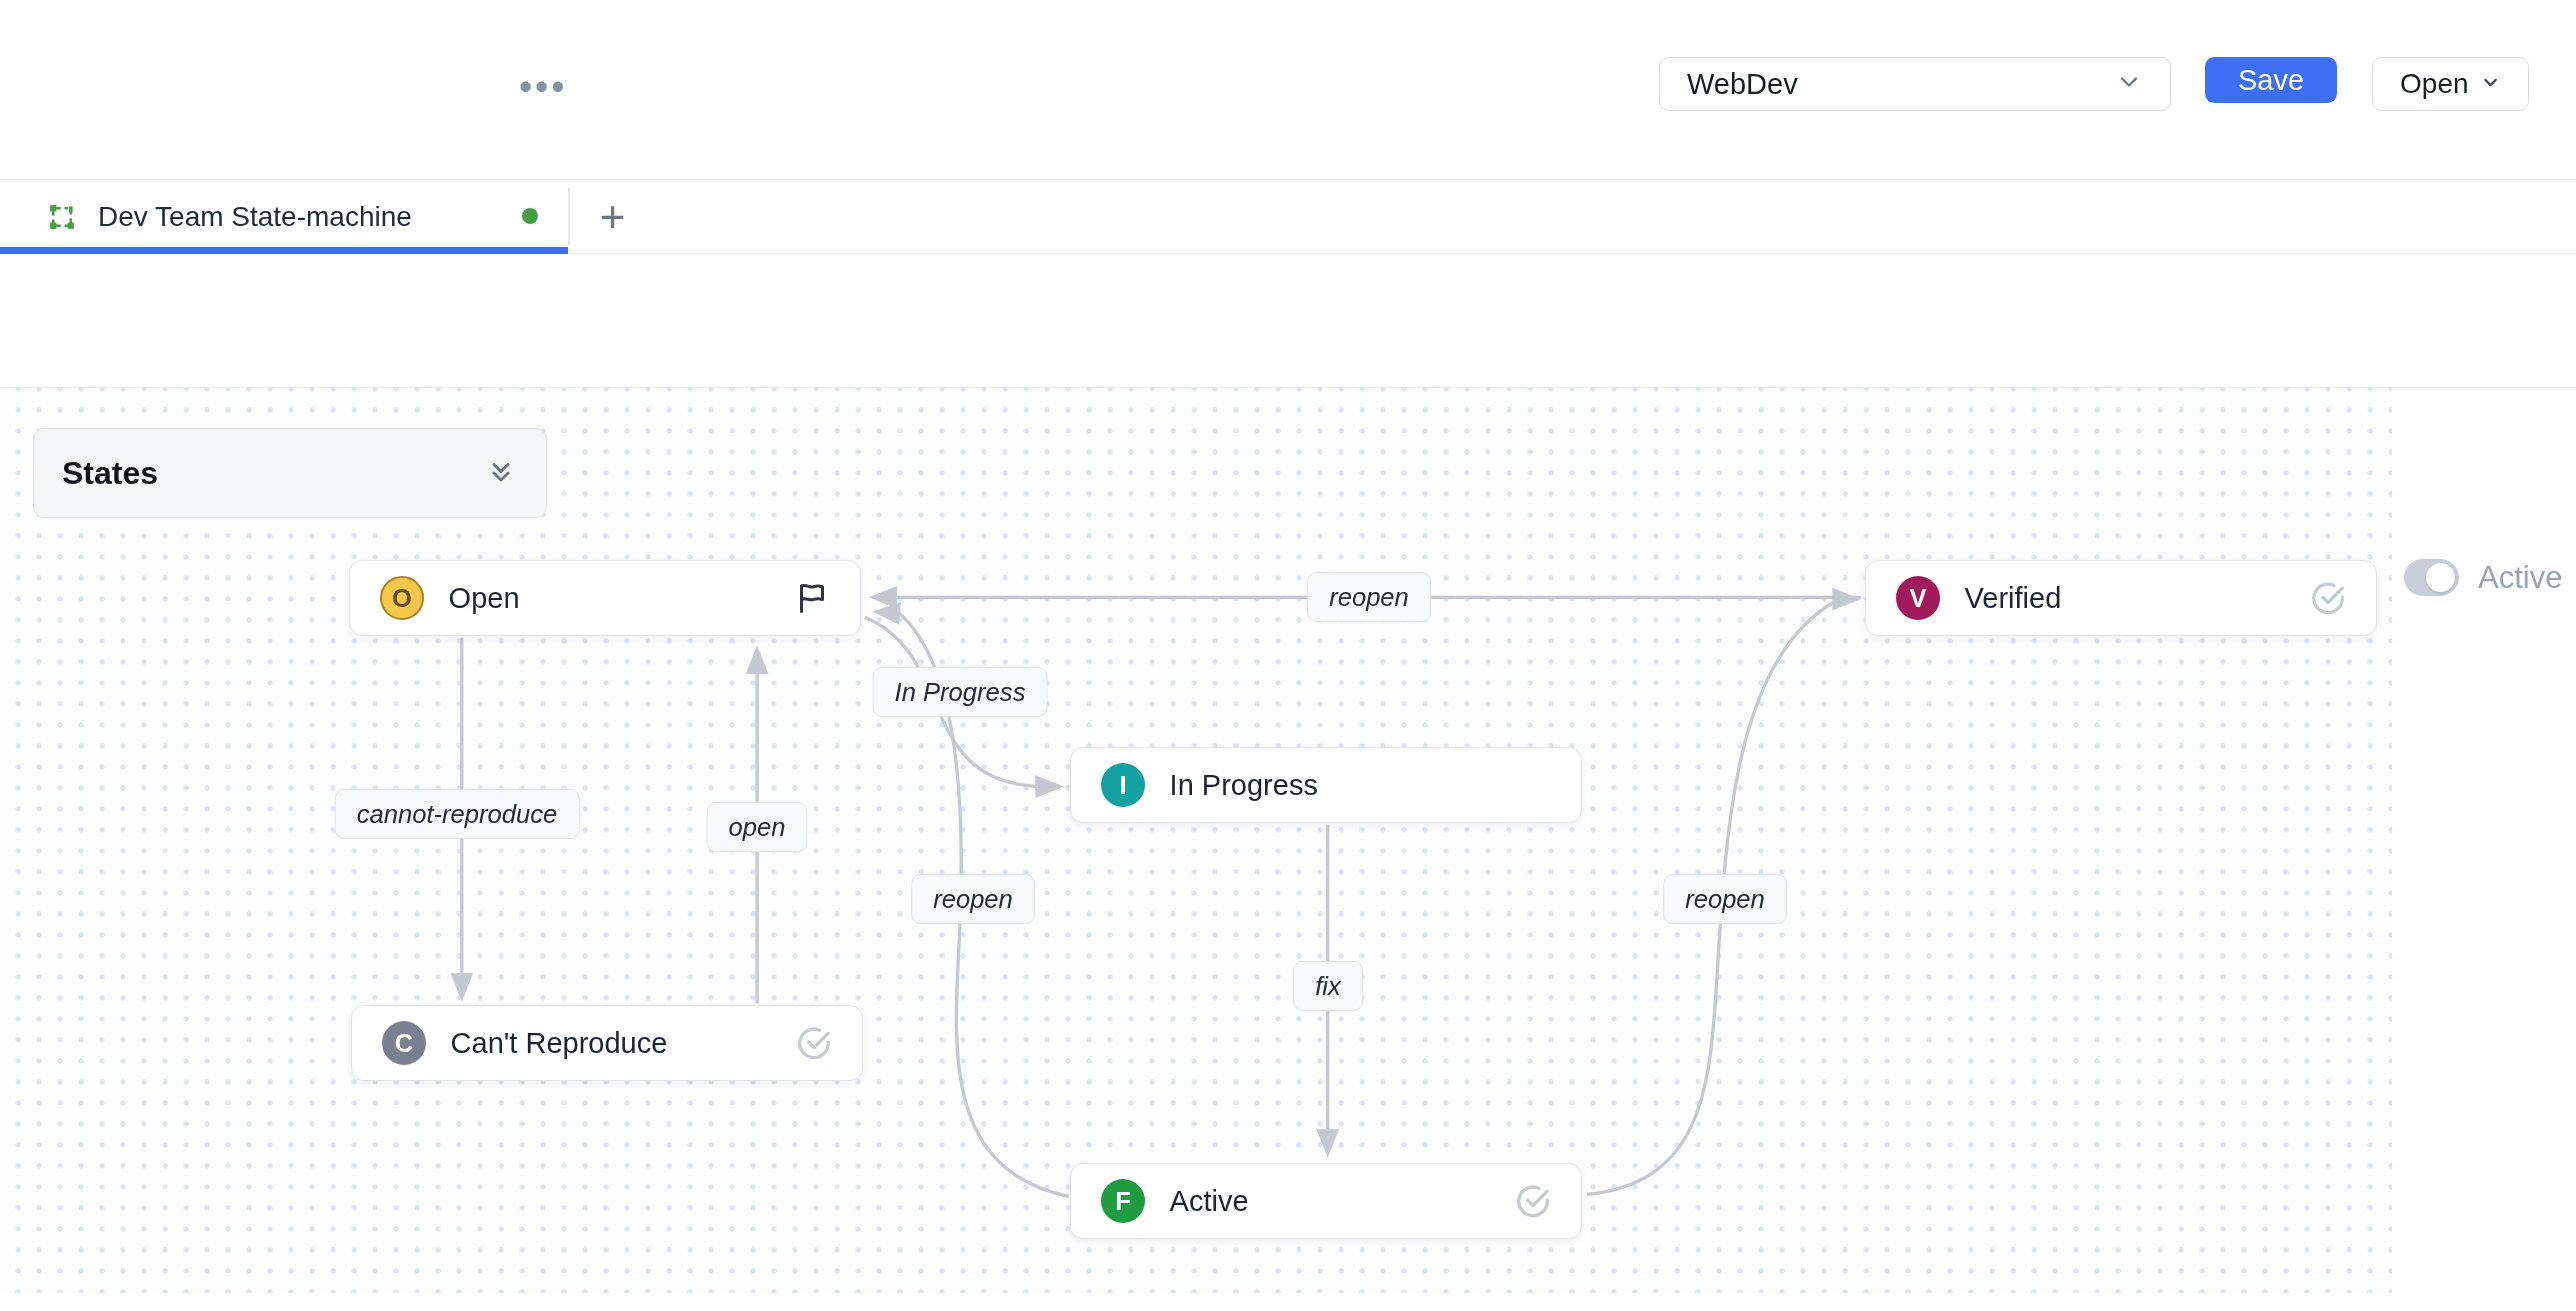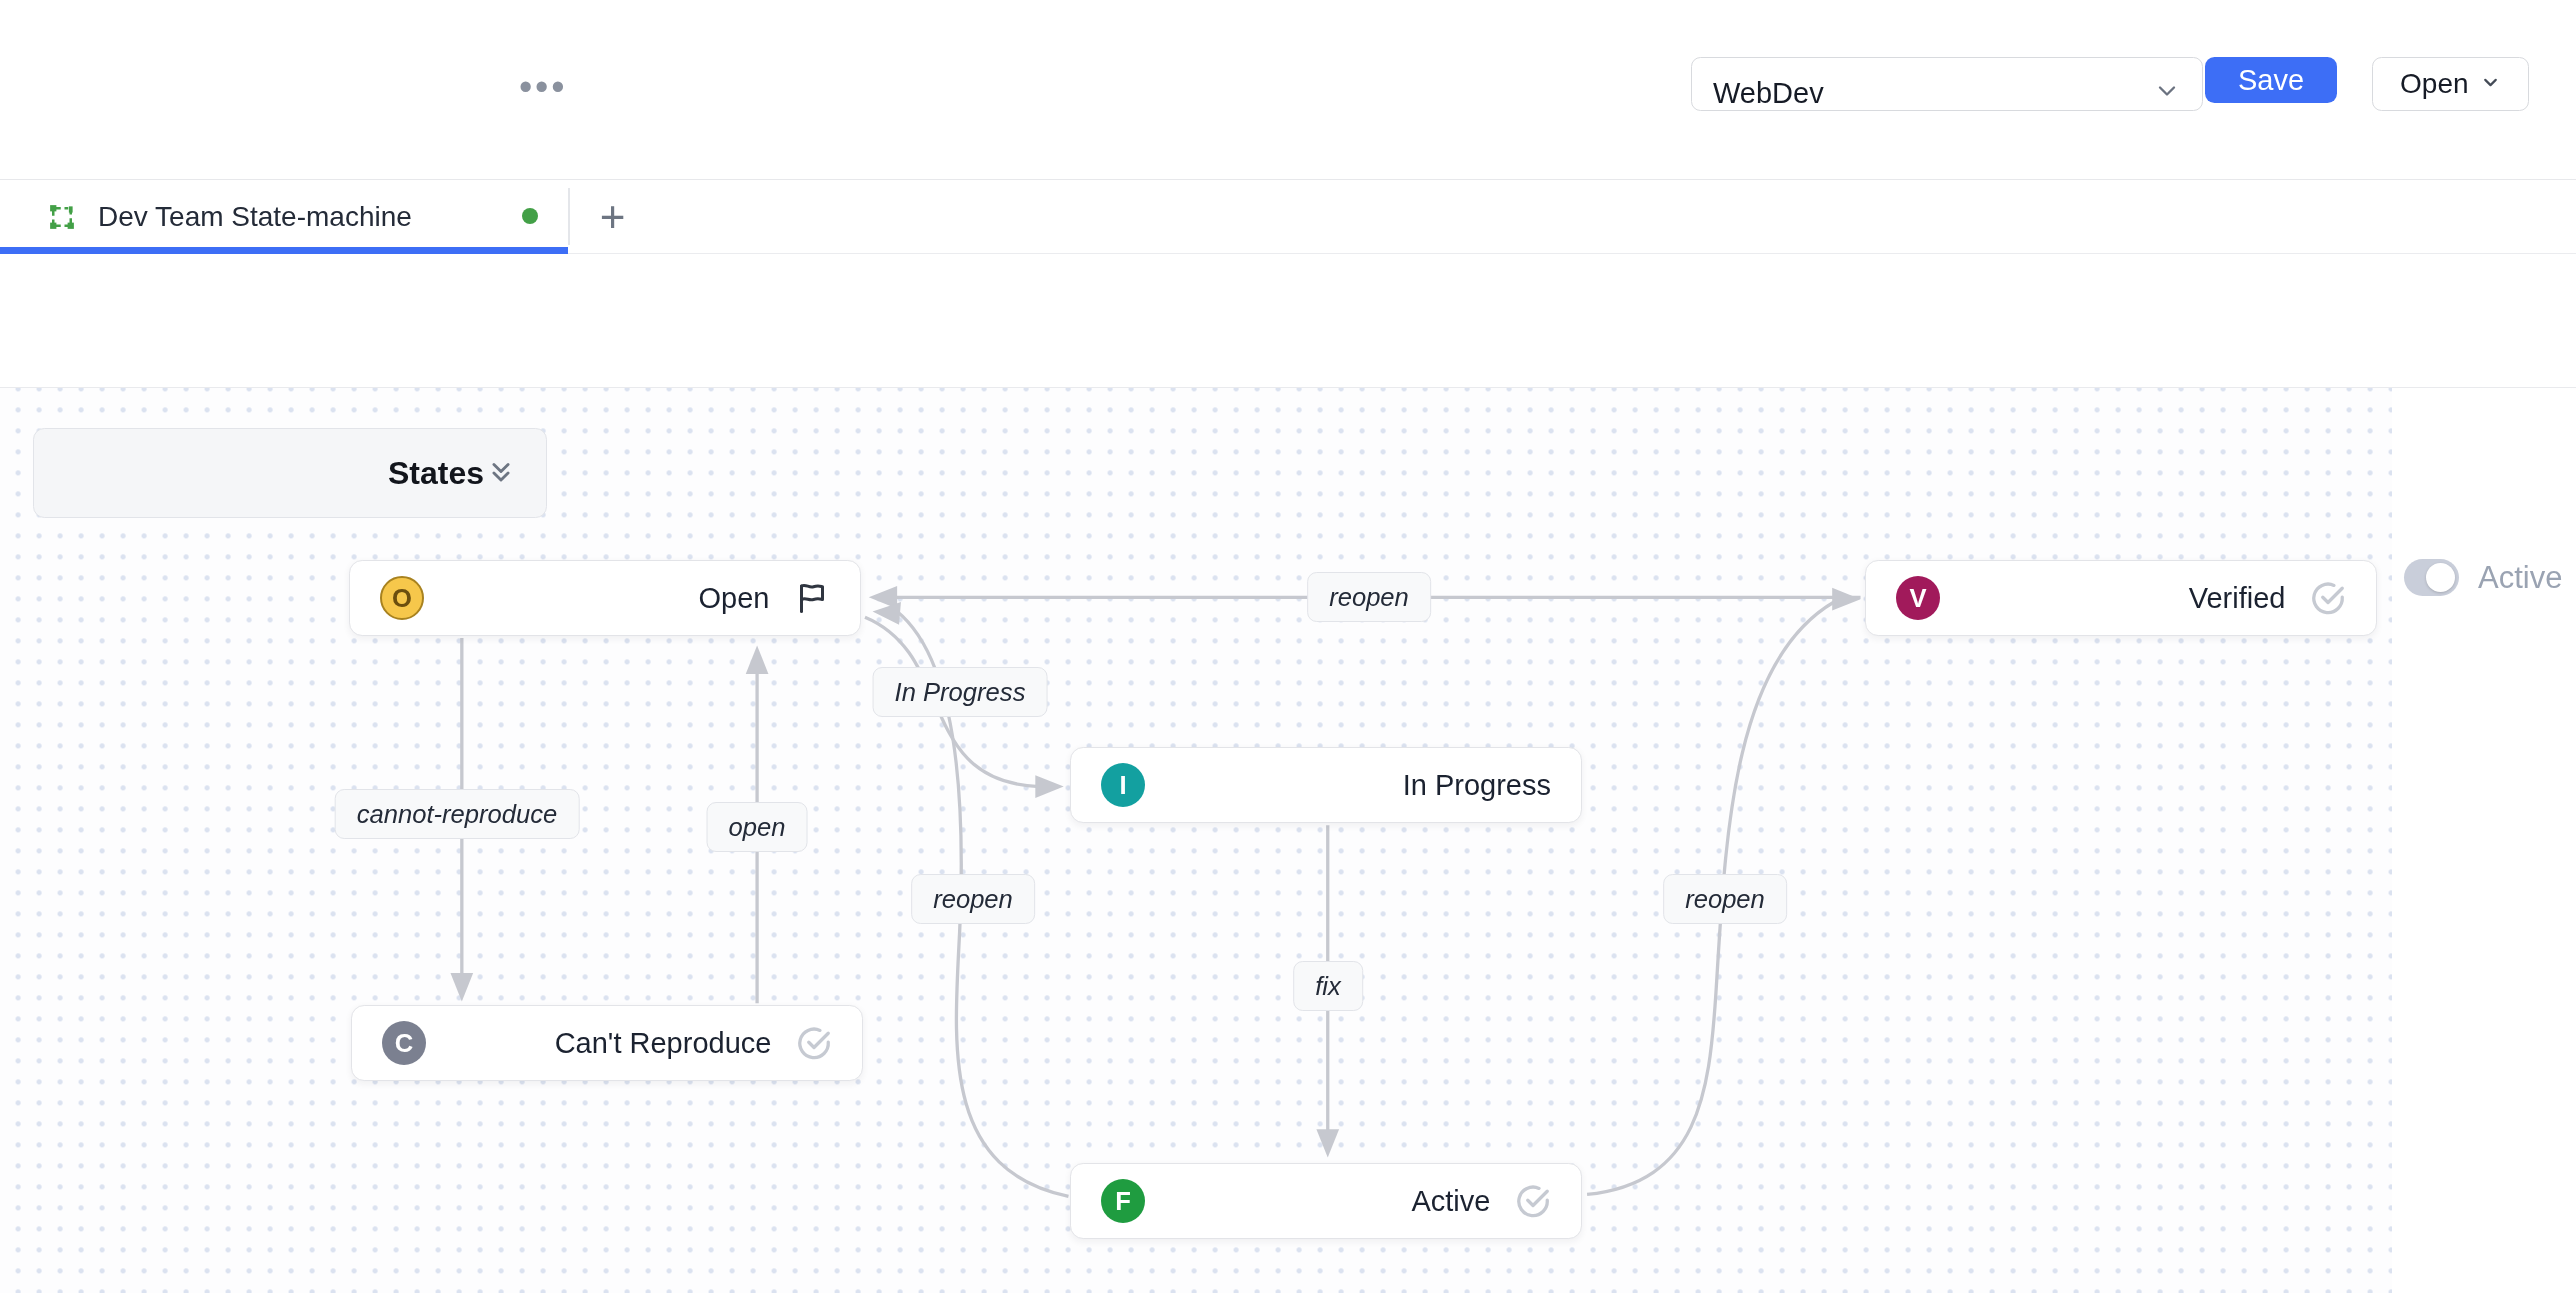--- a/index.html
+++ b/index.html
@@ -7,21 +7,21 @@
   body {
     font-family:"Liberation Sans","DejaVu Sans",sans-serif;
     background:#ffffff; color:#1b2230; overflow:hidden; position:relative;
   }
 
   
   .header { position:absolute; left:0; top:0; width:2576px; height:179px; background:#fff; }
   .page-title { position:absolute; left:66px; top:52px; font-size:53px; font-weight:700; color:#161b26; letter-spacing:-0.5px; }
   .title-menu { position:absolute; left:519px; top:66px; font-size:38px; color:#8a919e; letter-spacing:2.8px; cursor:pointer; }
   .project-select { position:absolute; left:1659px; top:57px; width:512px; height:54px; background:#fff;
-    border:1.9px solid #d8dade; border-radius:9.5px; display:flex; align-items:flex-end; padding:0 21px; cursor:pointer;margin-left:32px; }
+    border:1.9px solid #d8dade; border-radius:9.5px; display:flex; align-items:center; padding:0 27px; cursor:pointer; }
   .project-select .val { font-size:29px; color:#161b26; flex:1; }
   .chev { color:#6b7280; font-size:28px; line-height:1; }
   .save-btn { position:absolute; left:2205px; top:57px; width:132px; height:46px; border:none; border-radius:9.5px;
     color:#fff; font-size:29px; font-family:inherit; cursor:pointer; }
   .open-btn { position:absolute; left:2372px; top:57px; width:157px; height:54px; background:#fff;
     border:1.9px solid #d8dade; border-radius:9.5px; display:flex; align-items:center; justify-content:center; gap:11.4px;
     font-size:28px; color:#161b26; cursor:pointer; }
   .open-btn .chev { font-size:23px; }
 
   
@@ -44,21 +44,21 @@
   .wf-menu { position:absolute; left:793px; top:303px; font-size:32px; color:#8a919e; letter-spacing:1.9px; cursor:pointer; }
   .toggle-wrap { position:absolute; left:2404px; top:305px; display:flex; align-items:center; gap:19px; }
   .toggle { width:55px; height:37px; border-radius:21px; position:relative; cursor:pointer; }
   .toggle .knob { position:absolute; right:3.8px; top:3.8px; width:29px; height:29px; border-radius:50%; background:#fff;
     box-shadow:0 0.9px 2.8px rgba(0,0,0,.18); }
   .toggle-label { font-size:31px; color:#9aa3b2; }
 
   
   .canvas { position:absolute; left:0; top:388px; width:2392px; height:905px; background:#fdfdfe;
     background-image:radial-gradient(#dbe2f0 2.3px, transparent 2.5px); background-size:21px 21px;
-    background-position:7.6px 11.4px;text-align:right; }
+    background-position:7.6px 11.4px; }
   .edges { position:absolute; left:0; top:0; width:2576px; height:905px; }
 
   .states-panel { position:absolute; left:33px; top:40px; width:514px; height:90px; background:#f5f6f8;
     border:1.9px solid #e2e4e9; border-radius:11.4px; display:flex; align-items:center; padding:0 28px; cursor:pointer; }
   .states-panel .lbl { flex:1; font-size:32px; font-weight:700; color:#12151c; }
 
   .node { position:absolute; width:512px; height:76px; background:#fff; border:1.9px solid #e3e4e8; border-radius:13.2px;
     box-shadow:0 2.8px 7.6px rgba(30,35,48,.06); display:flex; align-items:center; padding:0 30px; gap:24.6px; cursor:pointer; }
   .badge { width:44px; height:44px; border-radius:50%; display:flex; align-items:center; justify-content:center;
     font-size:25.6px; font-weight:700; flex:none; }

